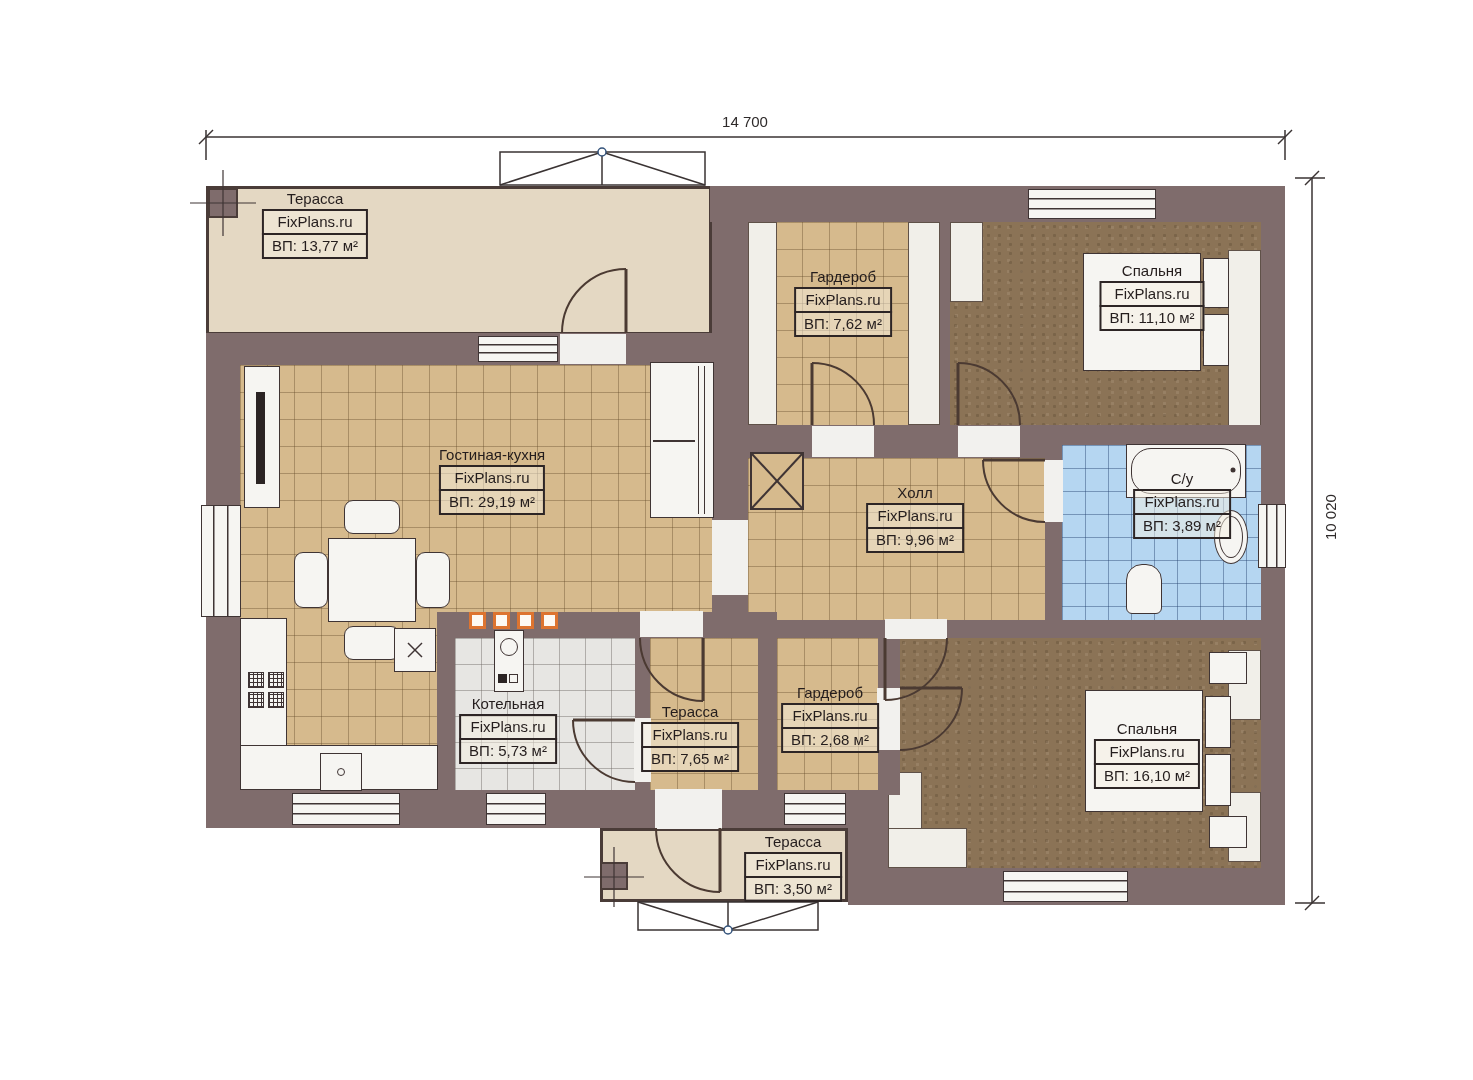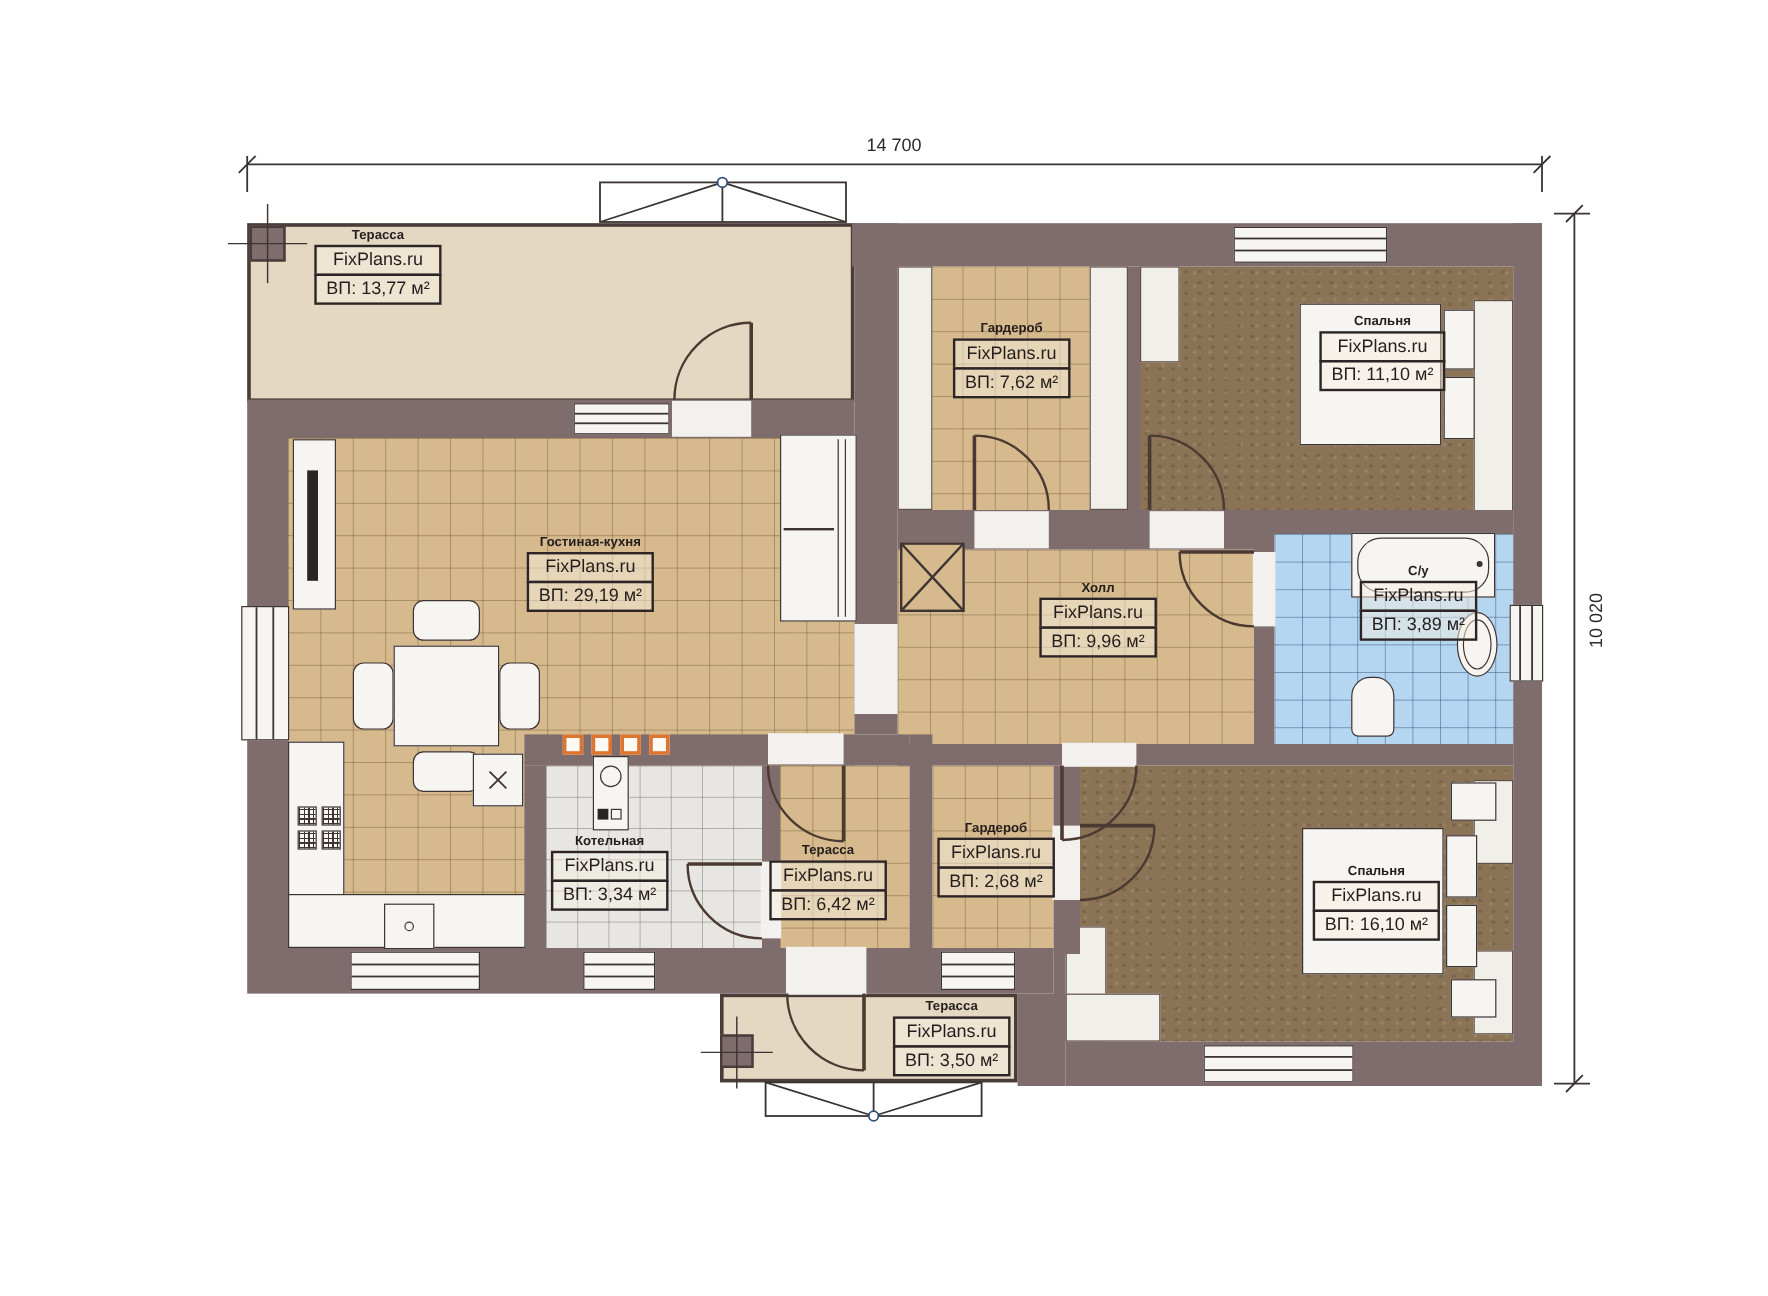--- a/index.html
+++ b/index.html
@@ -43,21 +43,21 @@
   .round{border-radius:9px;}
   .burner{position:absolute;width:16px;height:16px;z-index:19;border:1.5px solid #3f3434;box-sizing:border-box;
     background-color:var(--fixture);
     background-image:repeating-linear-gradient(0deg,#3f3434 0 1px,transparent 1px 4px),
                      repeating-linear-gradient(90deg,#3f3434 0 1px,transparent 1px 4px);}
   .osq{position:absolute;width:17px;height:17px;background:#fdf9f3;border:3px solid var(--accent);
        z-index:19;box-sizing:border-box;}
   .dot{position:absolute;border:1.5px solid #3f3434;border-radius:50%;background:var(--fixture);box-sizing:border-box;}
   
   .rlabel{position:absolute;transform:translateX(-50%);text-align:center;color:#241d1d;z-index:30;}
-  .rname{font-weight:bold;font-size:11px;margin-bottom:2px;white-space:nowrap;}
+  .rname{font-weight:normal;font-size:15px;margin-bottom:2px;white-space:nowrap;}
   .rbox{display:block;border:2px solid #2d2525;padding:1px 8px;font-size:15px;line-height:20px;
         background:rgba(246,240,226,.50);white-space:nowrap;}
   .rbox + .rbox{margin-top:-2px;}
   .dim{position:absolute;color:#2e2a2a;font-size:15px;z-index:30;white-space:nowrap;}
   svg.overlay{position:absolute;left:0;top:0;z-index:25;pointer-events:none;}
 </style>
 </head>
 <body>
 
 <div class="plan">
@@ -269,26 +269,26 @@
     <div class="rbox">ВП: 9,96 м²</div>
   </div>
   <div class="rlabel" style="left:1163px;top:470px;margin-left:19px;">
     <div class="rname">С/у</div>
     <div class="rbox">FixPlans.ru</div>
     <div class="rbox">ВП: 3,89 м²</div>
   </div>
   <div class="rlabel" style="left:508px;top:695px;">
     <div class="rname">Котельная</div>
     <div class="rbox">FixPlans.ru</div>
-    <div class="rbox">ВП: 3,34 м²</div>
+    <div class="rbox">ВП: 5,73 м²</div>
   </div>
   <div class="rlabel" style="left:690px;top:703px;">
     <div class="rname">Терасса</div>
     <div class="rbox">FixPlans.ru</div>
-    <div class="rbox">ВП: 6,42 м²</div>
+    <div class="rbox">ВП: 7,65 м²</div>
   </div>
   <div class="rlabel" style="left:830px;top:684px;">
     <div class="rname">Гардероб</div>
     <div class="rbox">FixPlans.ru</div>
     <div class="rbox">ВП: 2,68 м²</div>
   </div>
   <div class="rlabel" style="left:1147px;top:720px;">
     <div class="rname">Спальня</div>
     <div class="rbox">FixPlans.ru</div>
     <div class="rbox">ВП: 16,10 м²</div>

